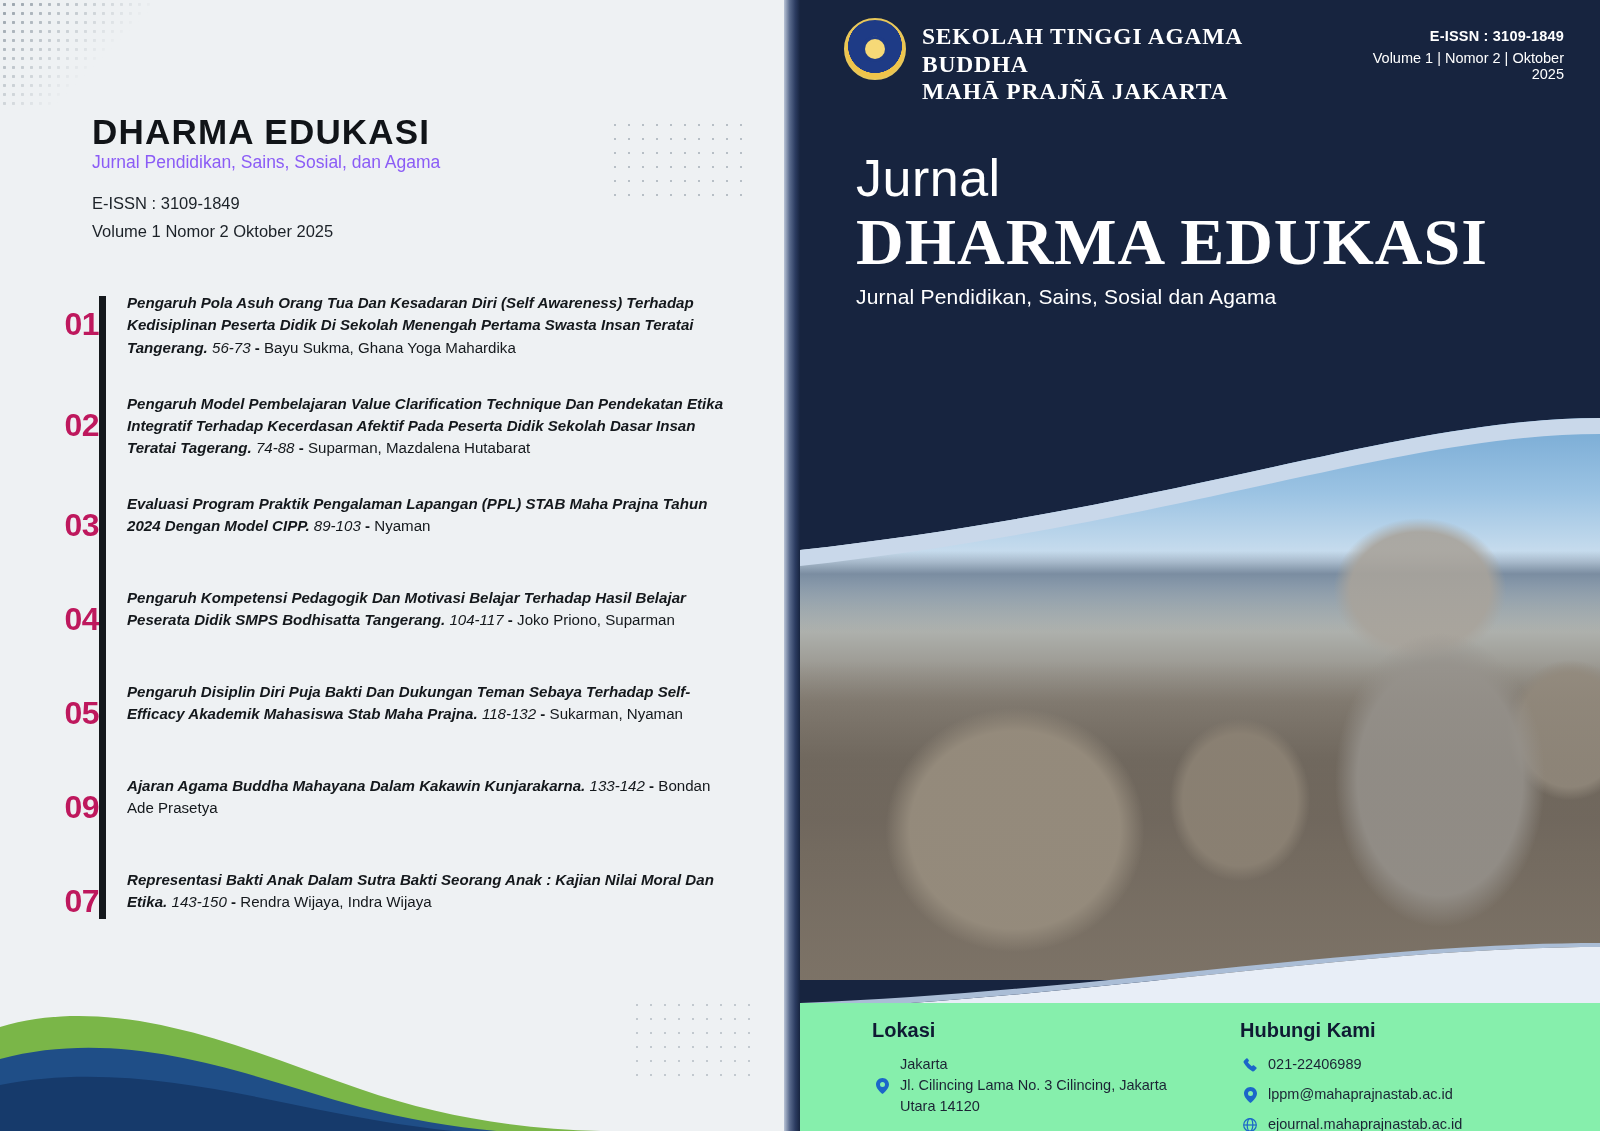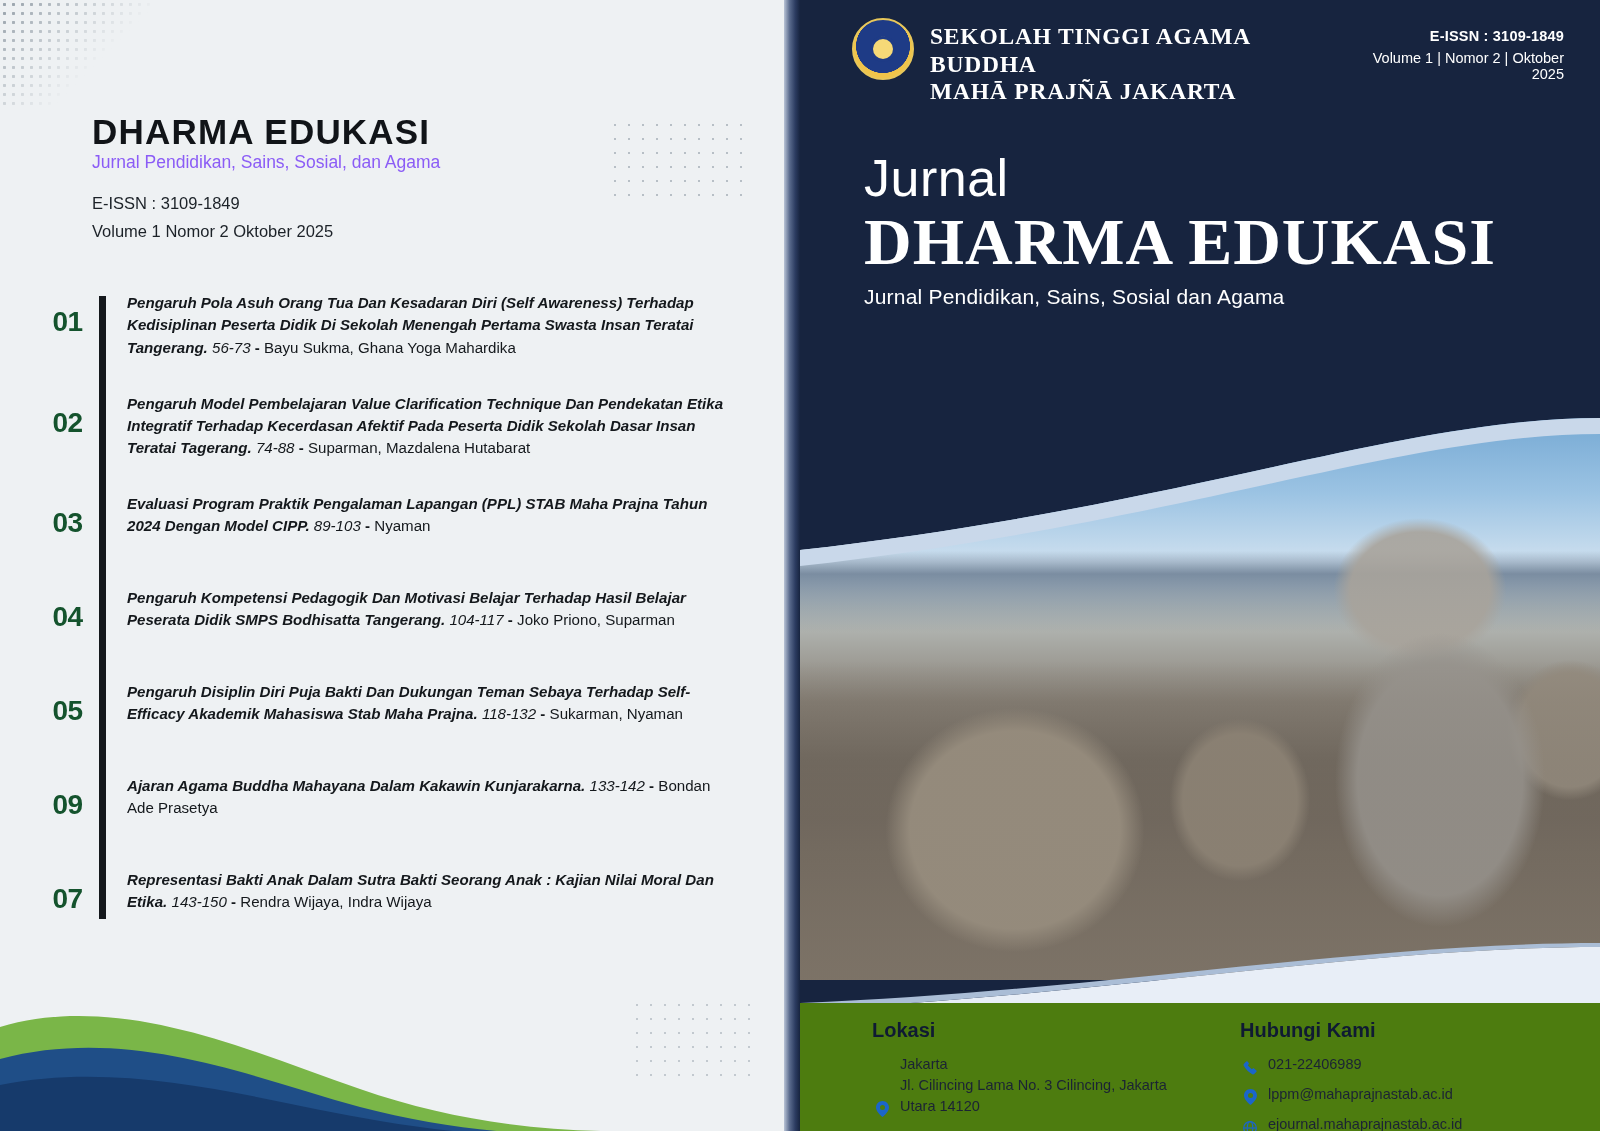--- a/index.html
+++ b/index.html
@@ -81,26 +81,26 @@
   }
   .toc-item {
     display: flex;
     align-items: flex-start;
     margin-bottom: 34px;
     min-height: 60px;
   }
   .toc-num {
     width: 63px;
     flex: 0 0 63px;
-    font-size: 28px;
+    font-size: 32px;
     font-weight: bold;
-    color: #14532d;
+    color: #be185d;
     letter-spacing: -0.5px;
     padding-top: 14px;
-    text-align: center;
+    text-align: right;
   }
   .toc-text {
     padding-left: 28px;
     font-size: 15.1px;
     line-height: 1.47;
     color: #14181c;
   }
   .toc-text .t {
     font-weight: bold; font-style: italic;
   }
@@ -109,21 +109,20 @@
   }
   .toc-text .dash { font-weight: bold; }
   .toc-text .a { font-weight: normal; font-style: normal; }
 
   
   .right {
     position: relative;
     width: 816px; height: 1131px;
     background: #17243f;
     overflow: hidden;
-    padding-left: 8px;
   }
   .spine {
     position: absolute; left: 0; top: 0;
     width: 16px; height: 1131px;
     background: linear-gradient(90deg,#b9c4d6 0%, #5a6b8d 35%, #2c3c61 70%, #17243f 100%);
     z-index: 9;
   }
   .r-head {
     position: relative; z-index: 6;
     display: flex; align-items: flex-start;
@@ -220,30 +219,30 @@
 
   
   .r-foot {
     position: absolute; left: 16px; bottom: 0;
     width: 800px; height: 188px;
     z-index: 5;
   }
   .foot-curve { position: absolute; left: 0; top: 0; width: 800px; height: 80px; }
   .foot-body {
     position: absolute; left: 0; top: 60px; width: 800px; bottom: 0;
-    background: #4d7c0f;
+    background: #86efac;
     display: flex;
     padding: 16px 40px 0 72px;
     gap: 48px;
   }
   .foot-col-title {
     font-size: 20px; font-weight: bold; color: #0f1a33; margin-bottom: 12px;
   }
   .foot-row {
-    display: flex; align-items: flex-end;
+    display: flex; align-items: center;
     font-size: 14.5px; color: #1b2334; line-height: 1.45;
     margin-bottom: 9px;
   }
   .fi {
     width: 20px; flex: 0 0 20px; margin-right: 8px;
     color: #1b66c9; display: flex; justify-content: center; padding-top: 1px;
   }
   .foot-col-loc { width: 330px; }
   .foot-col-con { width: 330px; }
 </style>

